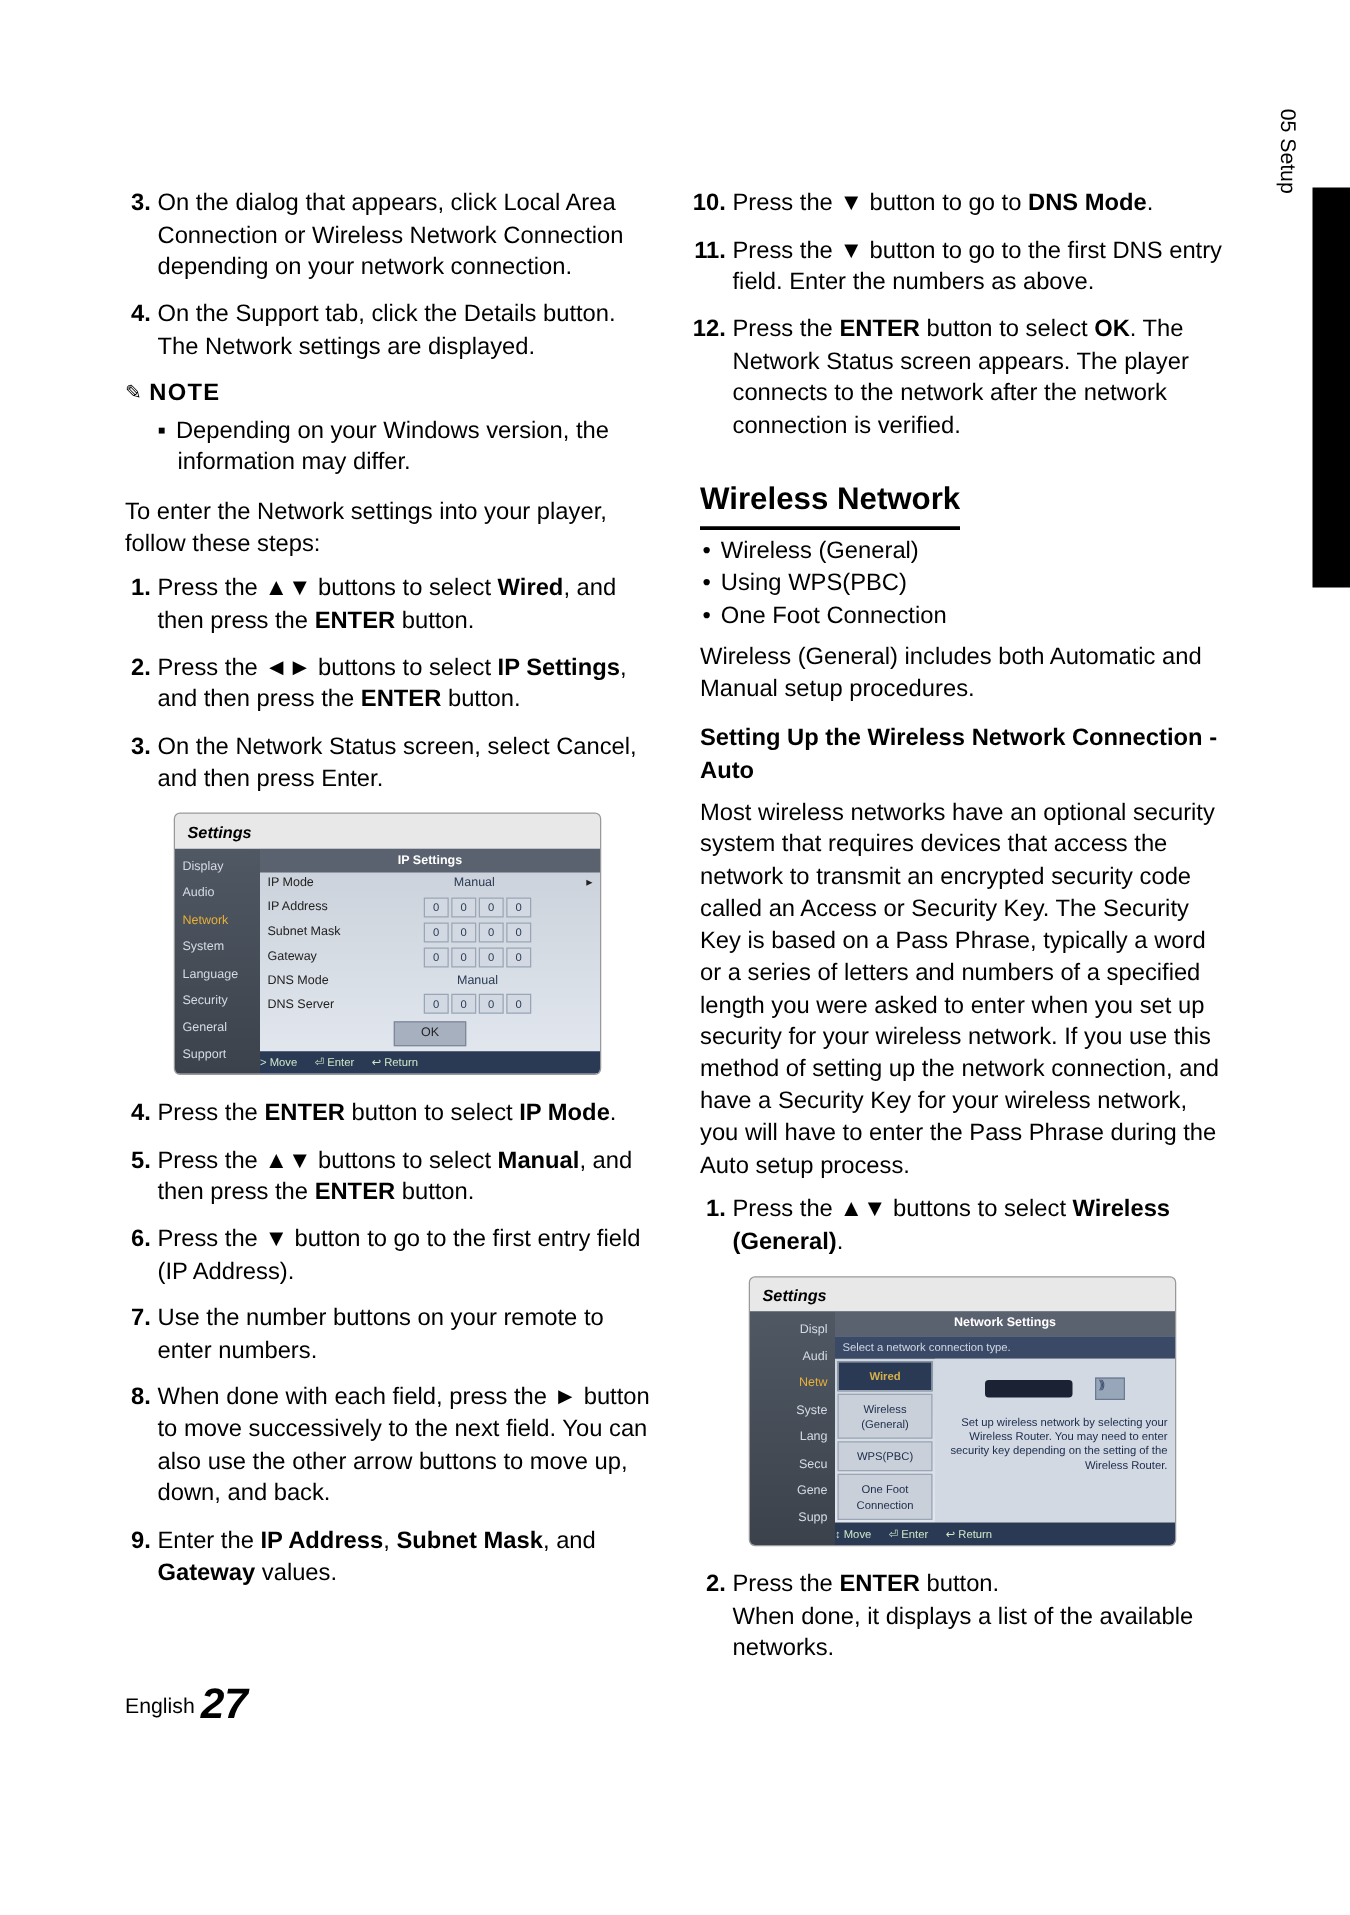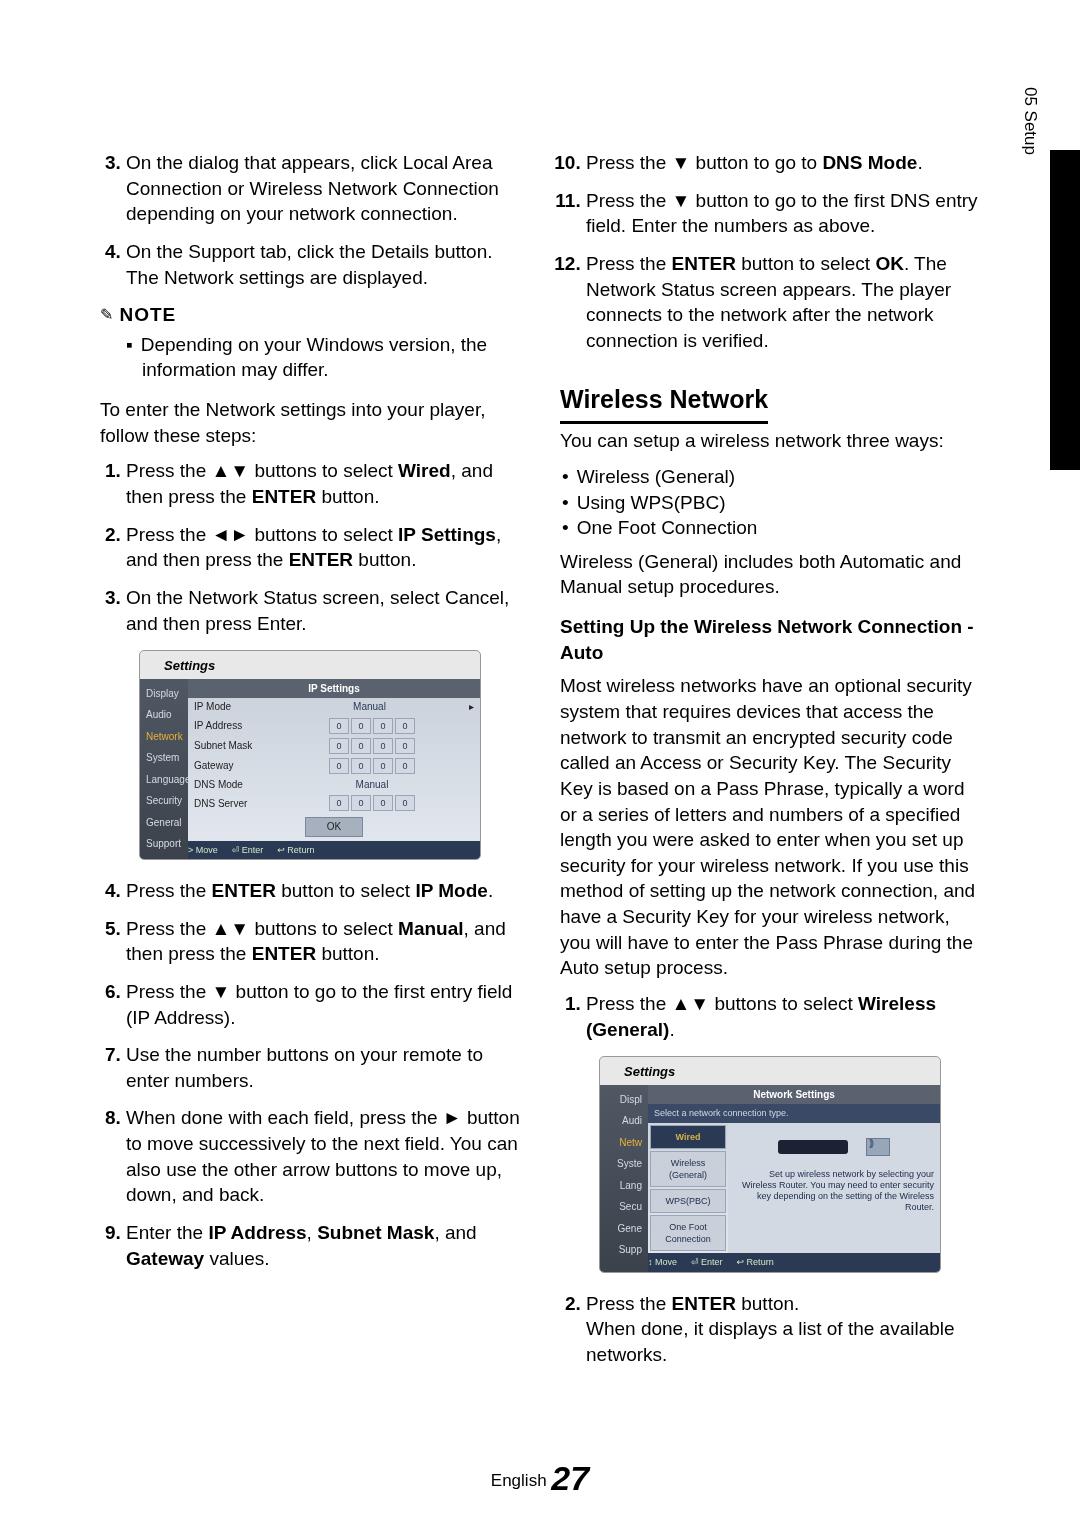--- a/index.html
+++ b/index.html
@@ -111,28 +111,28 @@
     margin: 14px auto 18px auto;
     border: 1px solid #999;
     border-radius: 5px;
     background: #e8e8e8;
     font-size: 11px;
     overflow: hidden;
   }
   .ui-title {
     font-weight: bold;
     font-size: 13px;
-    padding: 6px 10px 4px 24px;
+    padding: 6px 10px 4px 10px;
     font-style: italic;
   }
   .ui-body {
     display: flex;
   }
   .ui-side {
-    width: 48px;
+    width: 68px;
     background: linear-gradient(#505863,#3b424c);
     color: #d5dbe5;
     font-size: 10px;
     padding: 4px 0;
   }
   .ui-side div {
     padding: 4px 6px;
   }
   .ui-side .sel {
     color: #e8b038;
@@ -253,22 +253,21 @@
     color: #405070;
     letter-spacing: -2px;
   }
   .pc {
     width: 22px;
     height: 16px;
     background: #98a6ba;
     border: 1px solid #6a7a92;
   }
   .footer {
-    text-align: center;
-    margin-top: 80px;
+    text-align: left;
     font-size: 17px;
   }
   .footer .num {
     font-size: 34px;
     font-weight: bold;
     font-style: italic;
     vertical-align: -4px;
   }
 </style>
 </head>
@@ -383,21 +382,20 @@
     </div>
 
     <div class="col">
       <ol class="top" start="10">
         <li><span>Press the ▼ button to go to </span><b>DNS Mode</b><span>.</span></li>
         <li><span>Press the ▼ button to go to the first DNS entry field. Enter the numbers as above.</span></li>
         <li><span>Press the </span><b>ENTER</b><span> button to select </span><b>OK</b><span>. The Network Status screen appears. The player connects to the network after the network connection is verified.</span></li>
       </ol>
 
       <h3 class="wireless">Wireless Network</h3>
-      <p>You can setup a wireless network three ways:</p>
       <ul class="bullet-rnd">
         <li>Wireless (General)</li>
         <li>Using WPS(PBC)</li>
         <li>One Foot Connection</li>
       </ul>
       <p>Wireless (General) includes both Automatic and Manual setup procedures.</p>
 
       <h4 class="sub">Setting Up the Wireless Network Connection - Auto</h4>
       <p>Most wireless networks have an optional security system that requires devices that access the network to transmit an encrypted security code called an Access or Security Key. The Security Key is based on a Pass Phrase, typically a word or a series of letters and numbers of a specified length you were asked to enter when you set up security for your wireless network. If you use this method of setting up the network connection, and have a Security Key for your wireless network, you will have to enter the Pass Phrase during the Auto setup process.</p>
 

